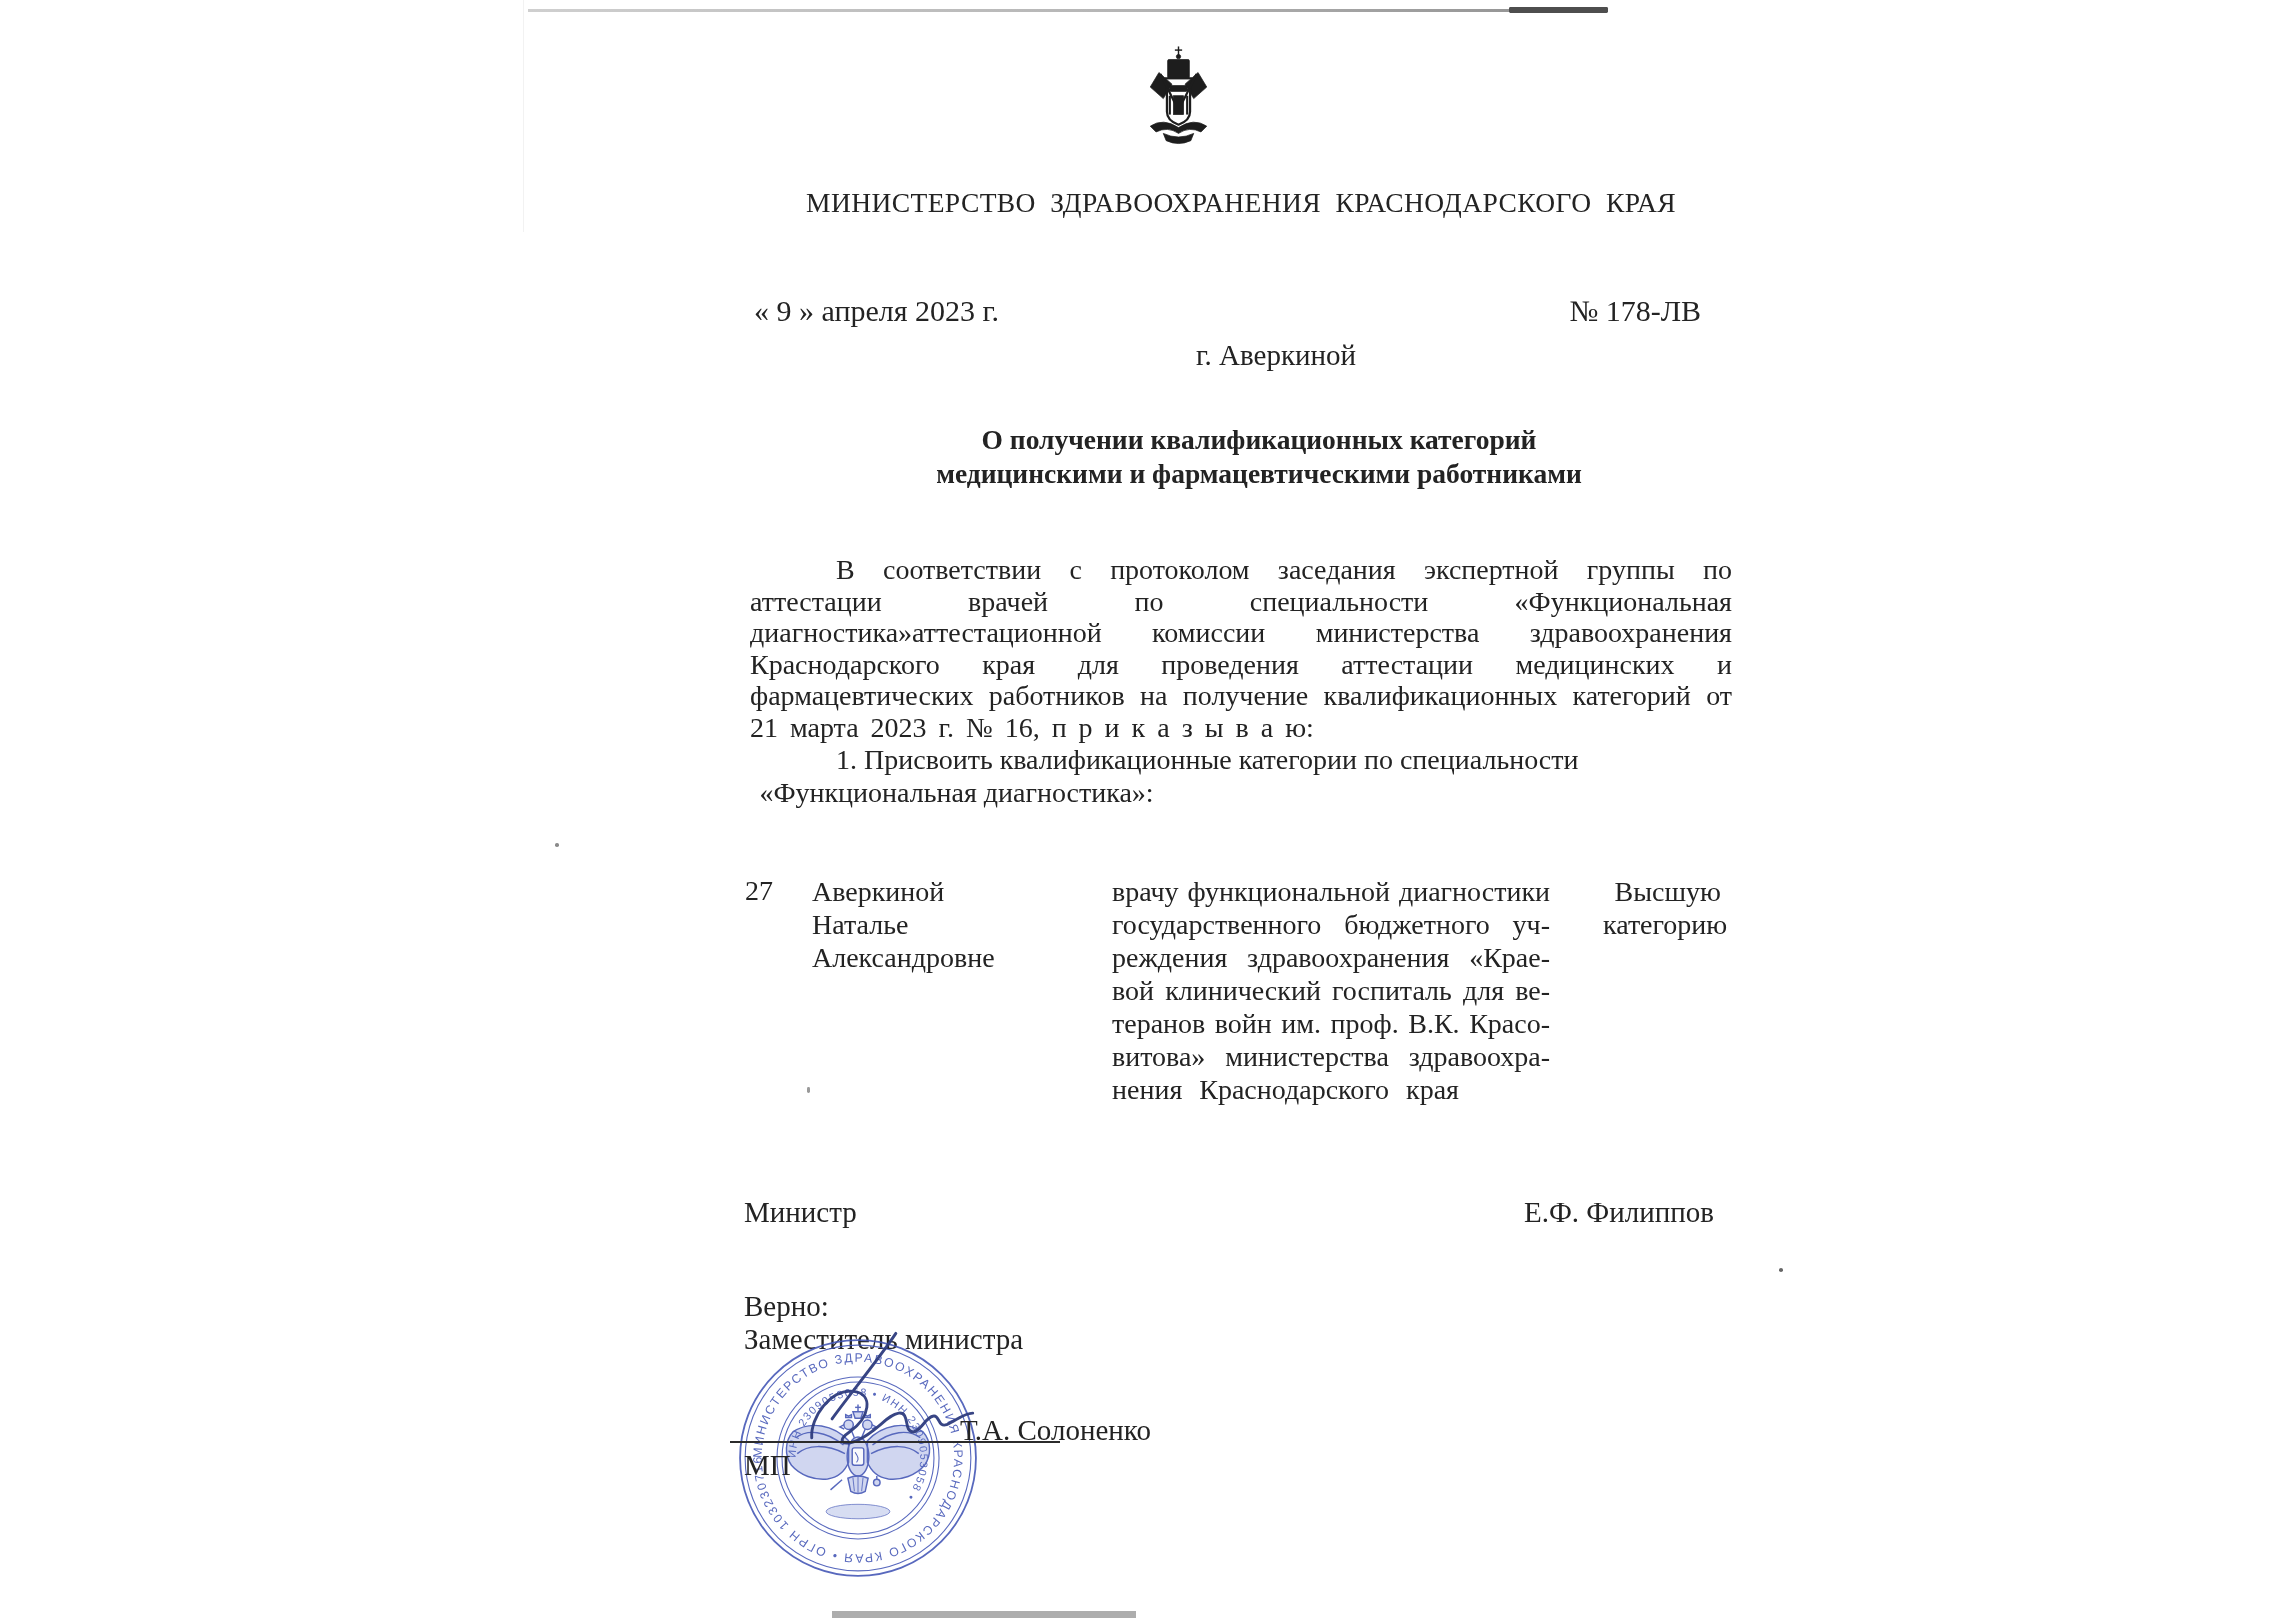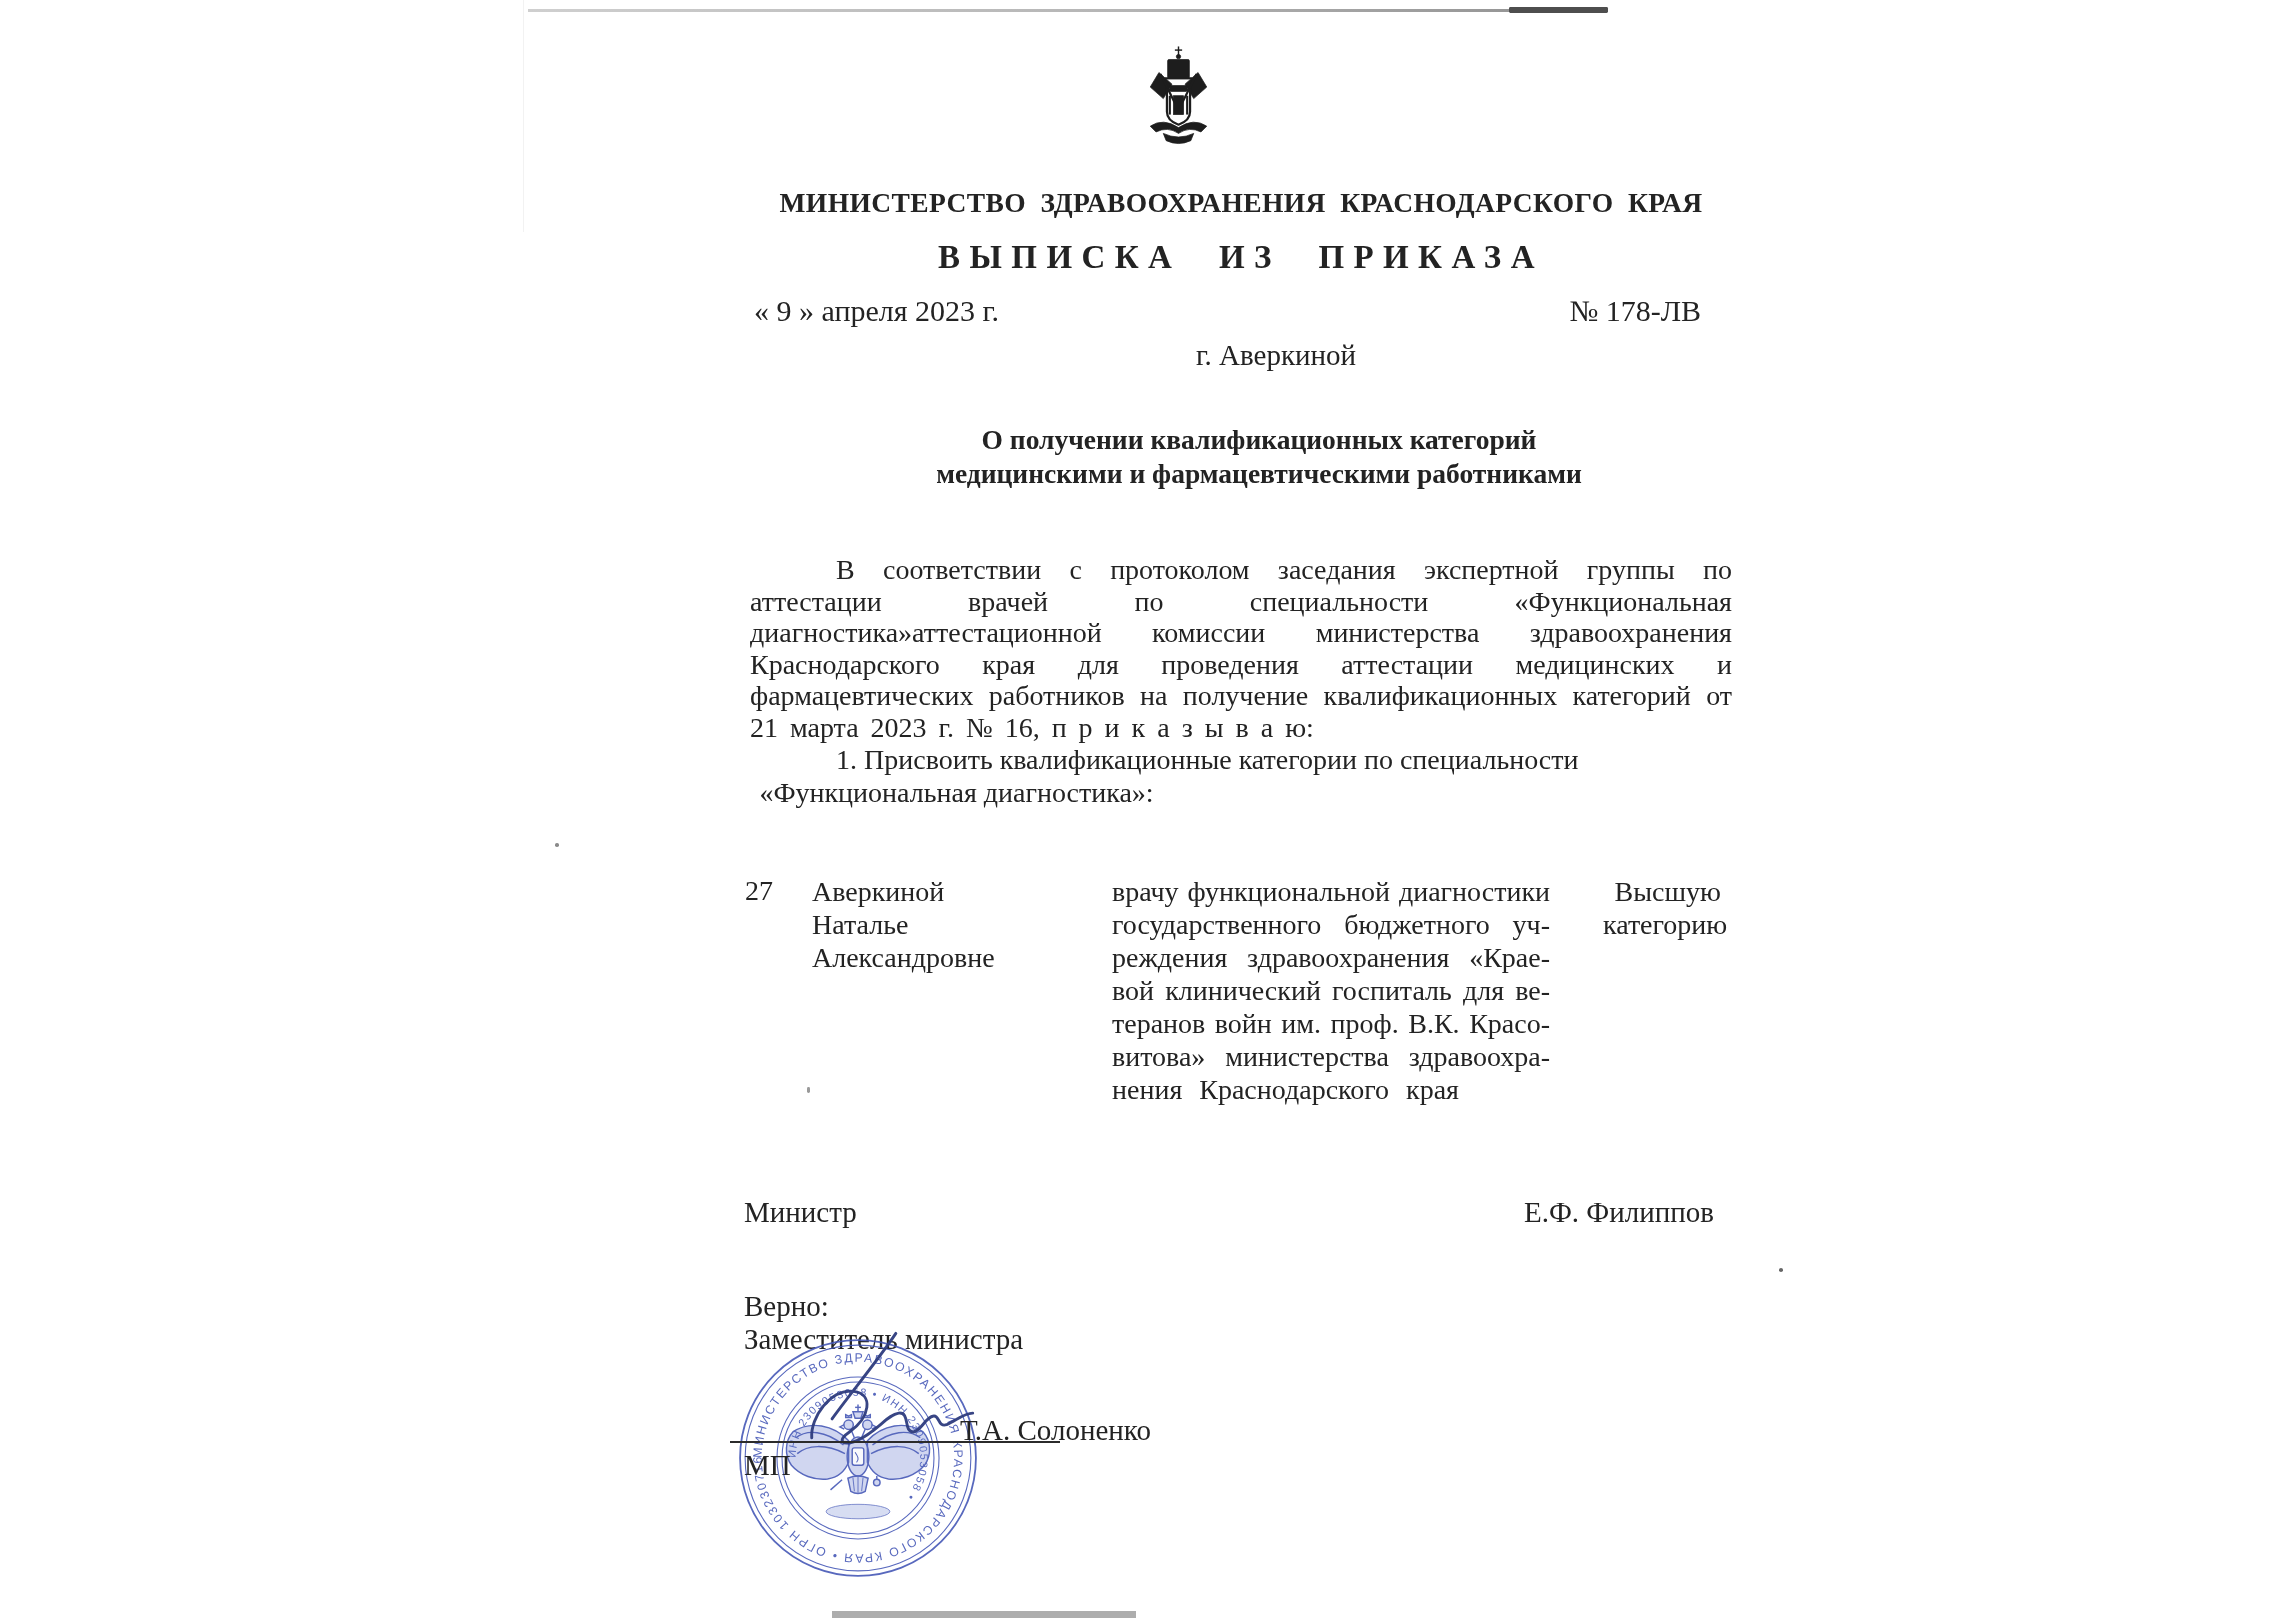--- a/index.html
+++ b/index.html
@@ -16,21 +16,21 @@
   .scanline{left:528px;top:9.4px;width:1074px;height:2.9px;
     background:linear-gradient(to right,#cfcfcf 0%,#b5b5b5 55%,#8f8f8f 100%);}
   .scanline-dark{left:1509px;top:7.2px;width:99px;height:5.8px;background:#4e4e4e;border-radius:1.4px;}
   .page-edge{left:523px;top:0;width:1.4px;height:232px;background:rgba(0,0,0,0.05);}
   .bottomstrip{left:832px;top:1611px;width:304px;height:7.2px;background:#adadad;}
   .speck1{left:555px;top:843px;width:3.6px;height:3.6px;background:#8a8a8a;border-radius:50%;}
   .speck2{left:1779px;top:1268px;width:4.3px;height:3.6px;background:#666;border-radius:50%;}
   .speck3{left:807px;top:1087px;width:2.9px;height:5.8px;background:#9a9a9a;border-radius:1.4px;}
   
   .ministry{left:750px;top:187px;width:982px;text-align:center;
-    font-weight:bold;font-size:27.5px;letter-spacing:0.4px;word-spacing:7.2px;white-space:nowrap;}
+    font-weight:normal;font-size:27.5px;letter-spacing:0.4px;word-spacing:7.2px;white-space:nowrap;}
   .doctype{left:750px;top:239px;width:982px;text-align:center;
     font-weight:bold;font-size:33px;letter-spacing:9.4px;word-spacing:20px;white-space:nowrap;}
   .dateline{left:754px;top:294px;font-size:30px;white-space:nowrap;}
   .docnum{left:750px;top:294px;width:951px;text-align:right;font-size:30px;white-space:nowrap;}
   .city{left:750px;top:339px;width:982px;text-align:center;font-size:29px;
     transform:translateX(35px);white-space:nowrap;}
   .subject{left:750px;top:423px;width:982px;text-align:center;font-weight:bold;
     font-size:27.5px;line-height:34px;transform:translateX(18px);}
   
   .body-block{left:750px;top:554px;width:982px;font-size:28px;line-height:31.5px;}
@@ -93,21 +93,20 @@
         <line x1="37" y1="70" x2="37" y2="96" stroke-width="3"></line>
         <line x1="61" y1="70" x2="61" y2="96" stroke-width="3"></line>
 
         <path d="M10 112 Q28 100 49 114 Q70 100 88 112 L80 120 Q64 112 49 122 Q34 112 18 120 Z"></path>
         <path d="M28 122 Q49 132 70 122 L66 132 Q49 140 32 132 Z"></path>
       </g>
     </svg>
   </div>
 
   <div class="abs ministry">МИНИСТЕРСТВО ЗДРАВООХРАНЕНИЯ КРАСНОДАРСКОГО КРАЯ</div>
-  <div class="abs doctype">ВЫПИСКА ИЗ ПРИКАЗА</div>
   <div class="abs dateline">« 9 » апреля  2023 г.</div>
   <div class="abs docnum">№  178-ЛВ</div>
   <div class="abs city">г. Аверкиной</div>
 
   <div class="abs subject">
     <div>О получении квалификационных категорий</div>
     <div>медицинскими и фармацевтическими работниками</div>
   </div>
 
   <div class="abs body-block">

